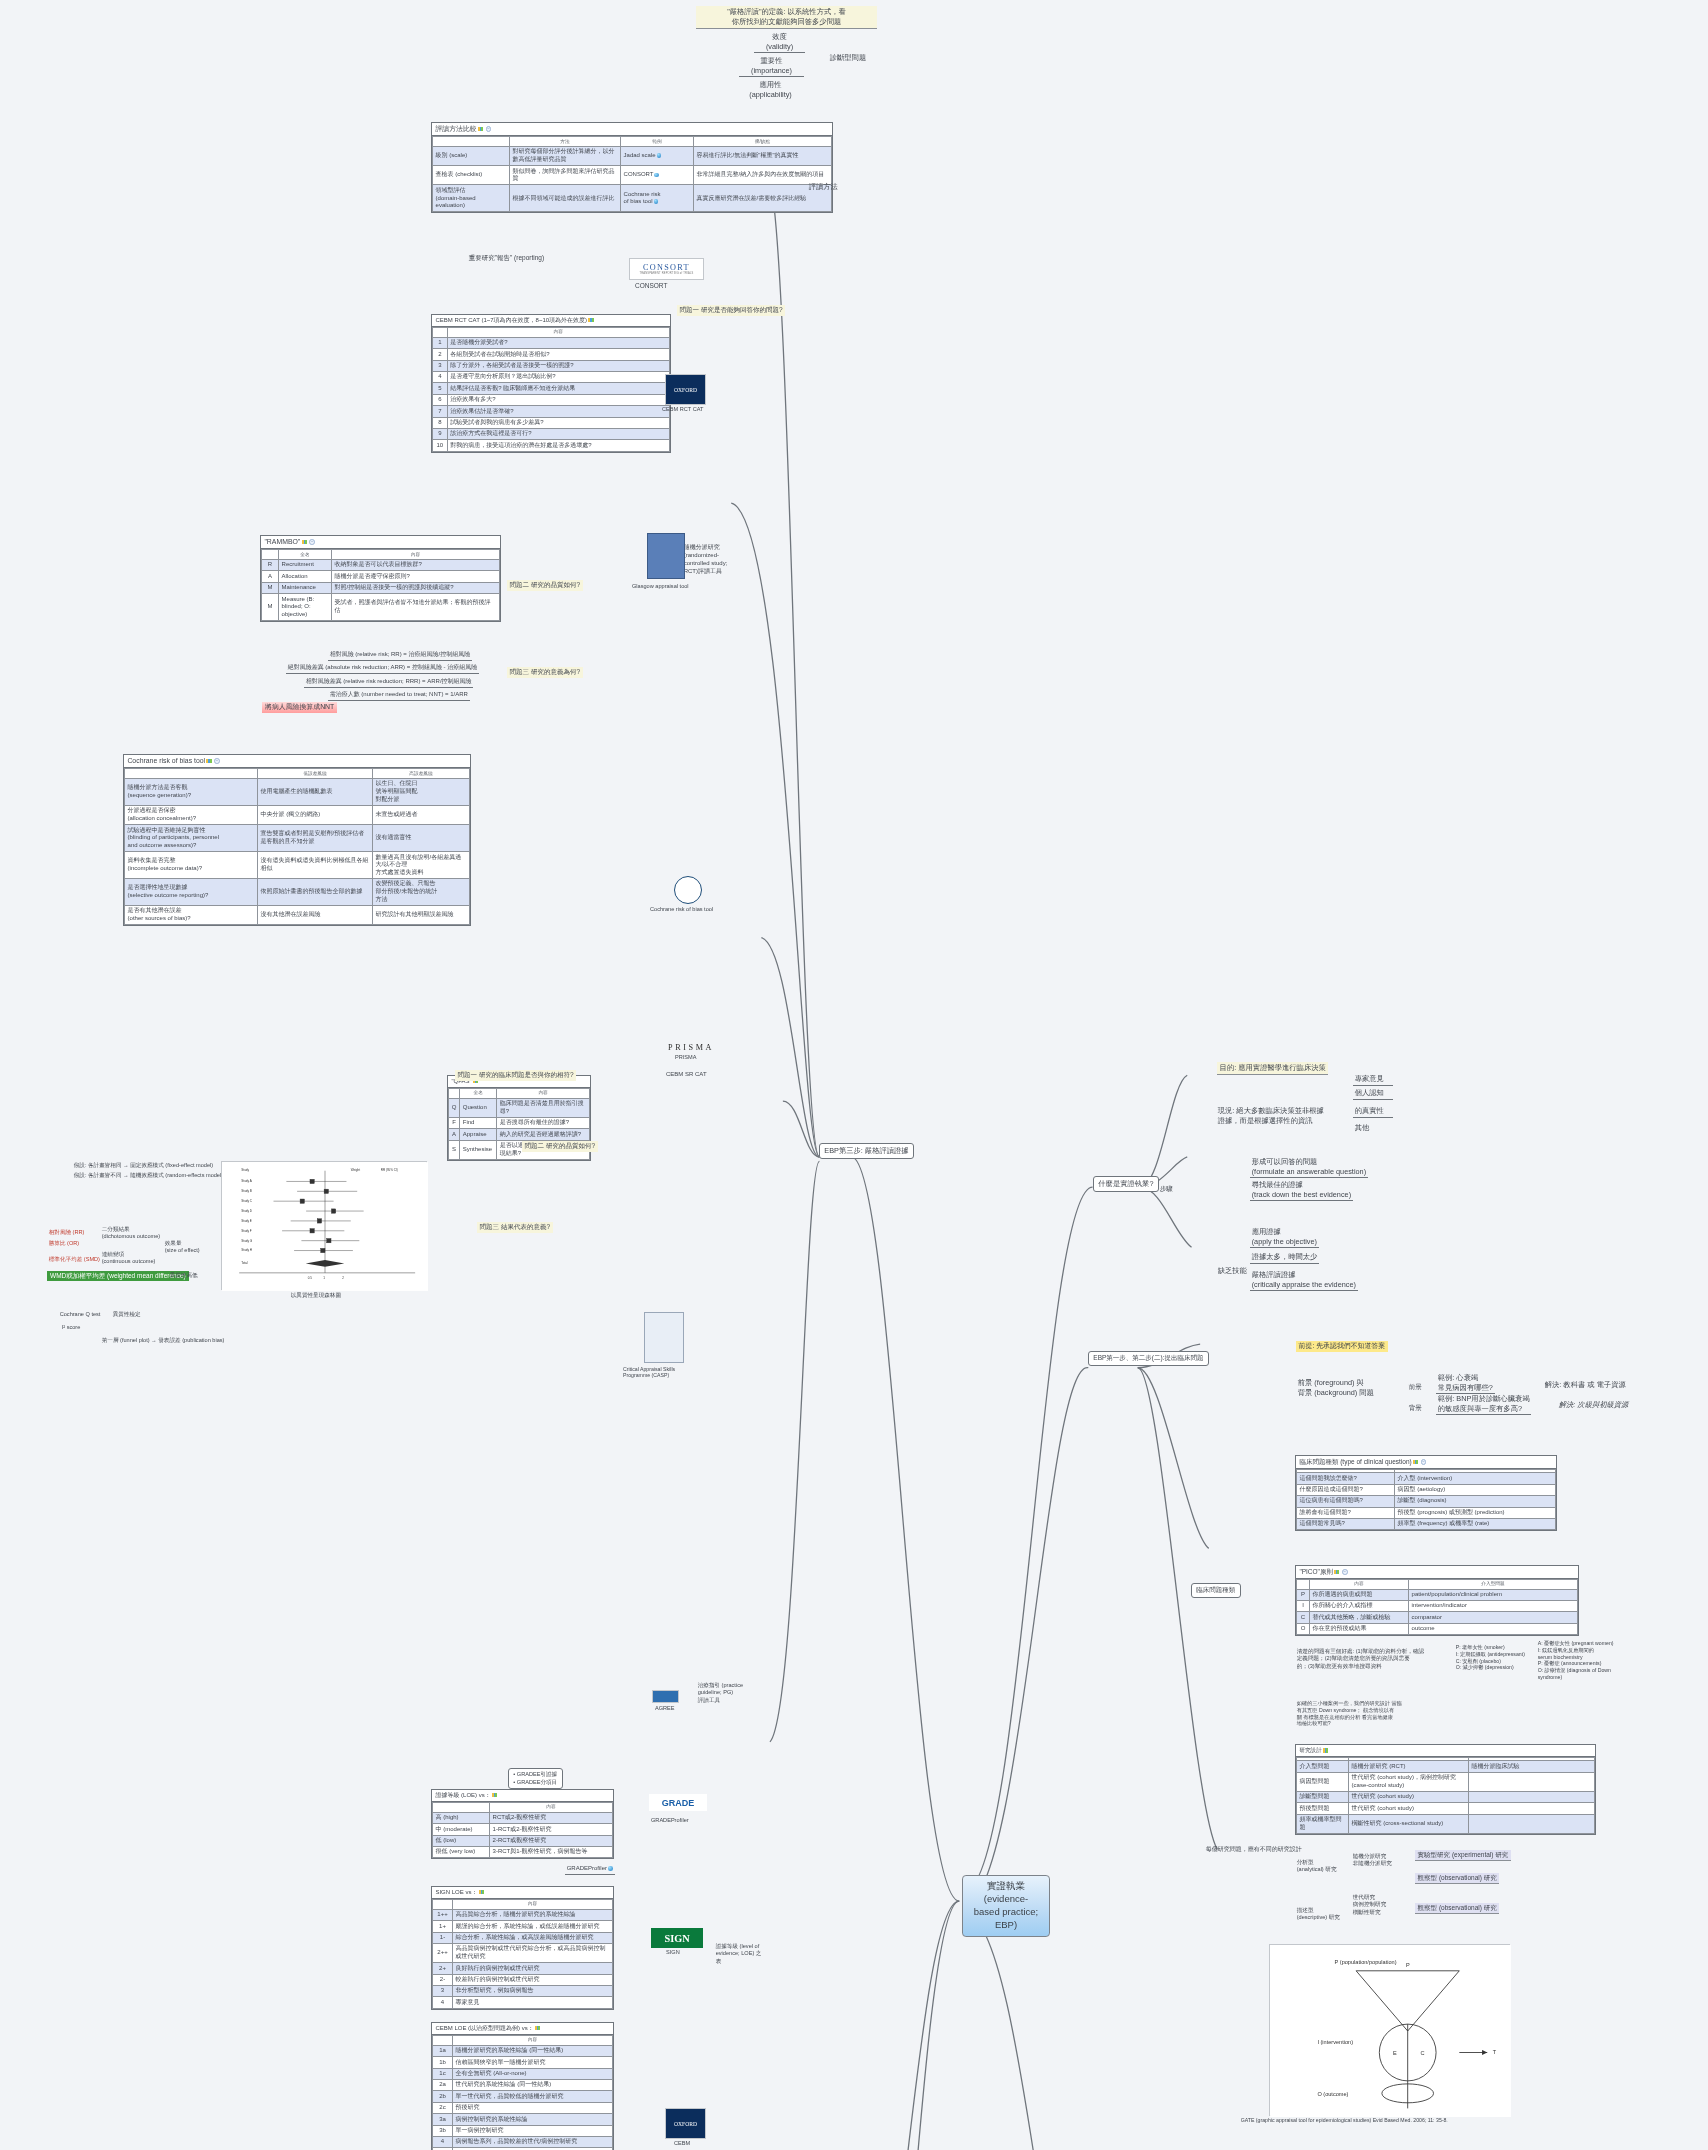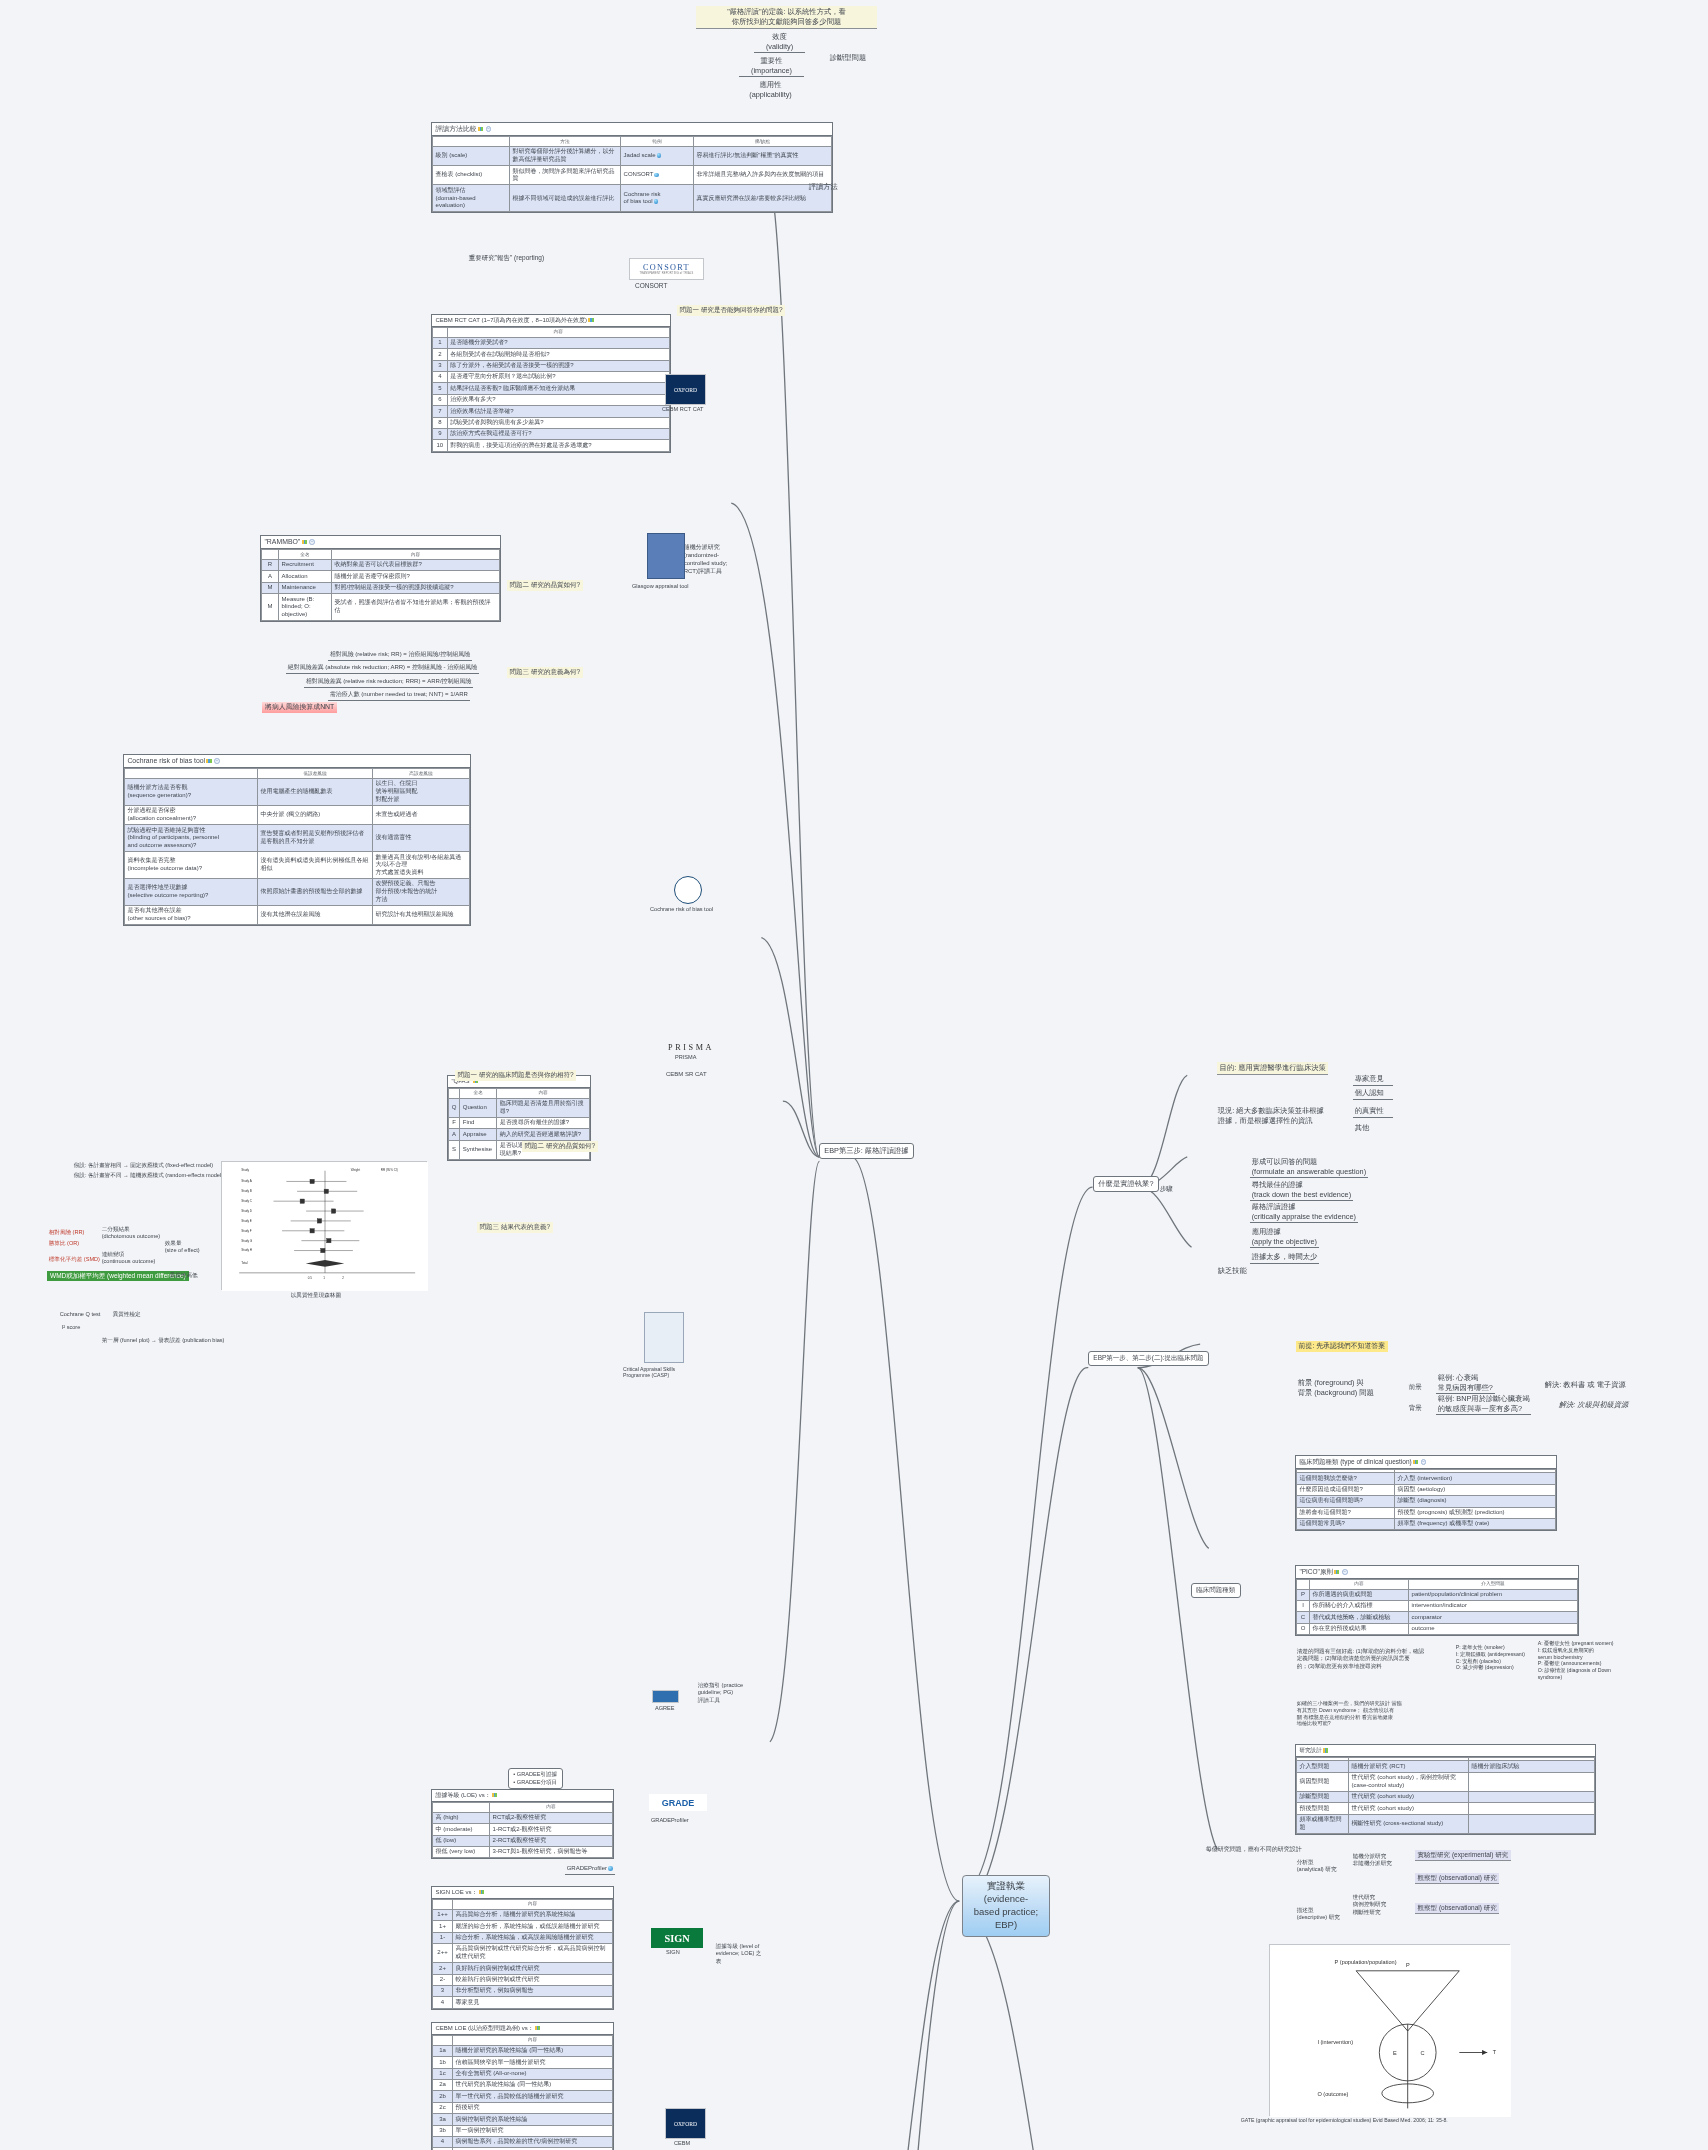--- a/index.html
+++ b/index.html
@@ -652,21 +652,21 @@
 <div class="topic" style="left:1353px; top:1073px; width:40px;">專家意見</div>
 <div class="topic" style="left:1353px; top:1087px; width:40px;">個人認知</div>
 <div class="topic" style="left:1353px; top:1105px; width:40px;">的真實性</div>
 <div class="topic nb" style="left:1353px; top:1122px; width:40px;">其他</div>
 
 <div class="topic nb" style="left:1158px; top:1184px; font-size:6.5px;">步驟</div>
 <div class="topic" style="left:1250px; top:1156px;">形成可以回答的問題
 (formulate an answerable question)</div>
 <div class="topic" style="left:1250px; top:1179px;">尋找最佳的證據
 (track down the best evidence)</div>
-<div class="topic" style="left:1250px; top:1201px;">嚴格評讀證據
+<div class="topic" style="left:1250px; top:1269px;">嚴格評讀證據
 (critically appraise the evidence)</div>
 <div class="topic" style="left:1250px; top:1226px;">應用證據
 (apply the objective)</div>
 <div class="topic" style="left:1250px; top:1251px;">證據太多，時間太少</div>
 <div class="topic nb" style="left:1216px; top:1265px;">缺乏技能</div>
 
 <div class="hl-gold" style="left:1296px; top:1341px;">前提: 先承認我們不知道答案</div>
 <div class="topic nb" style="left:1296px; top:1377px;">前景 (foreground) 與
 背景 (background) 問題</div>
 <div class="topic nb" style="left:1407px; top:1382px; font-size:6.5px;">前景</div>

